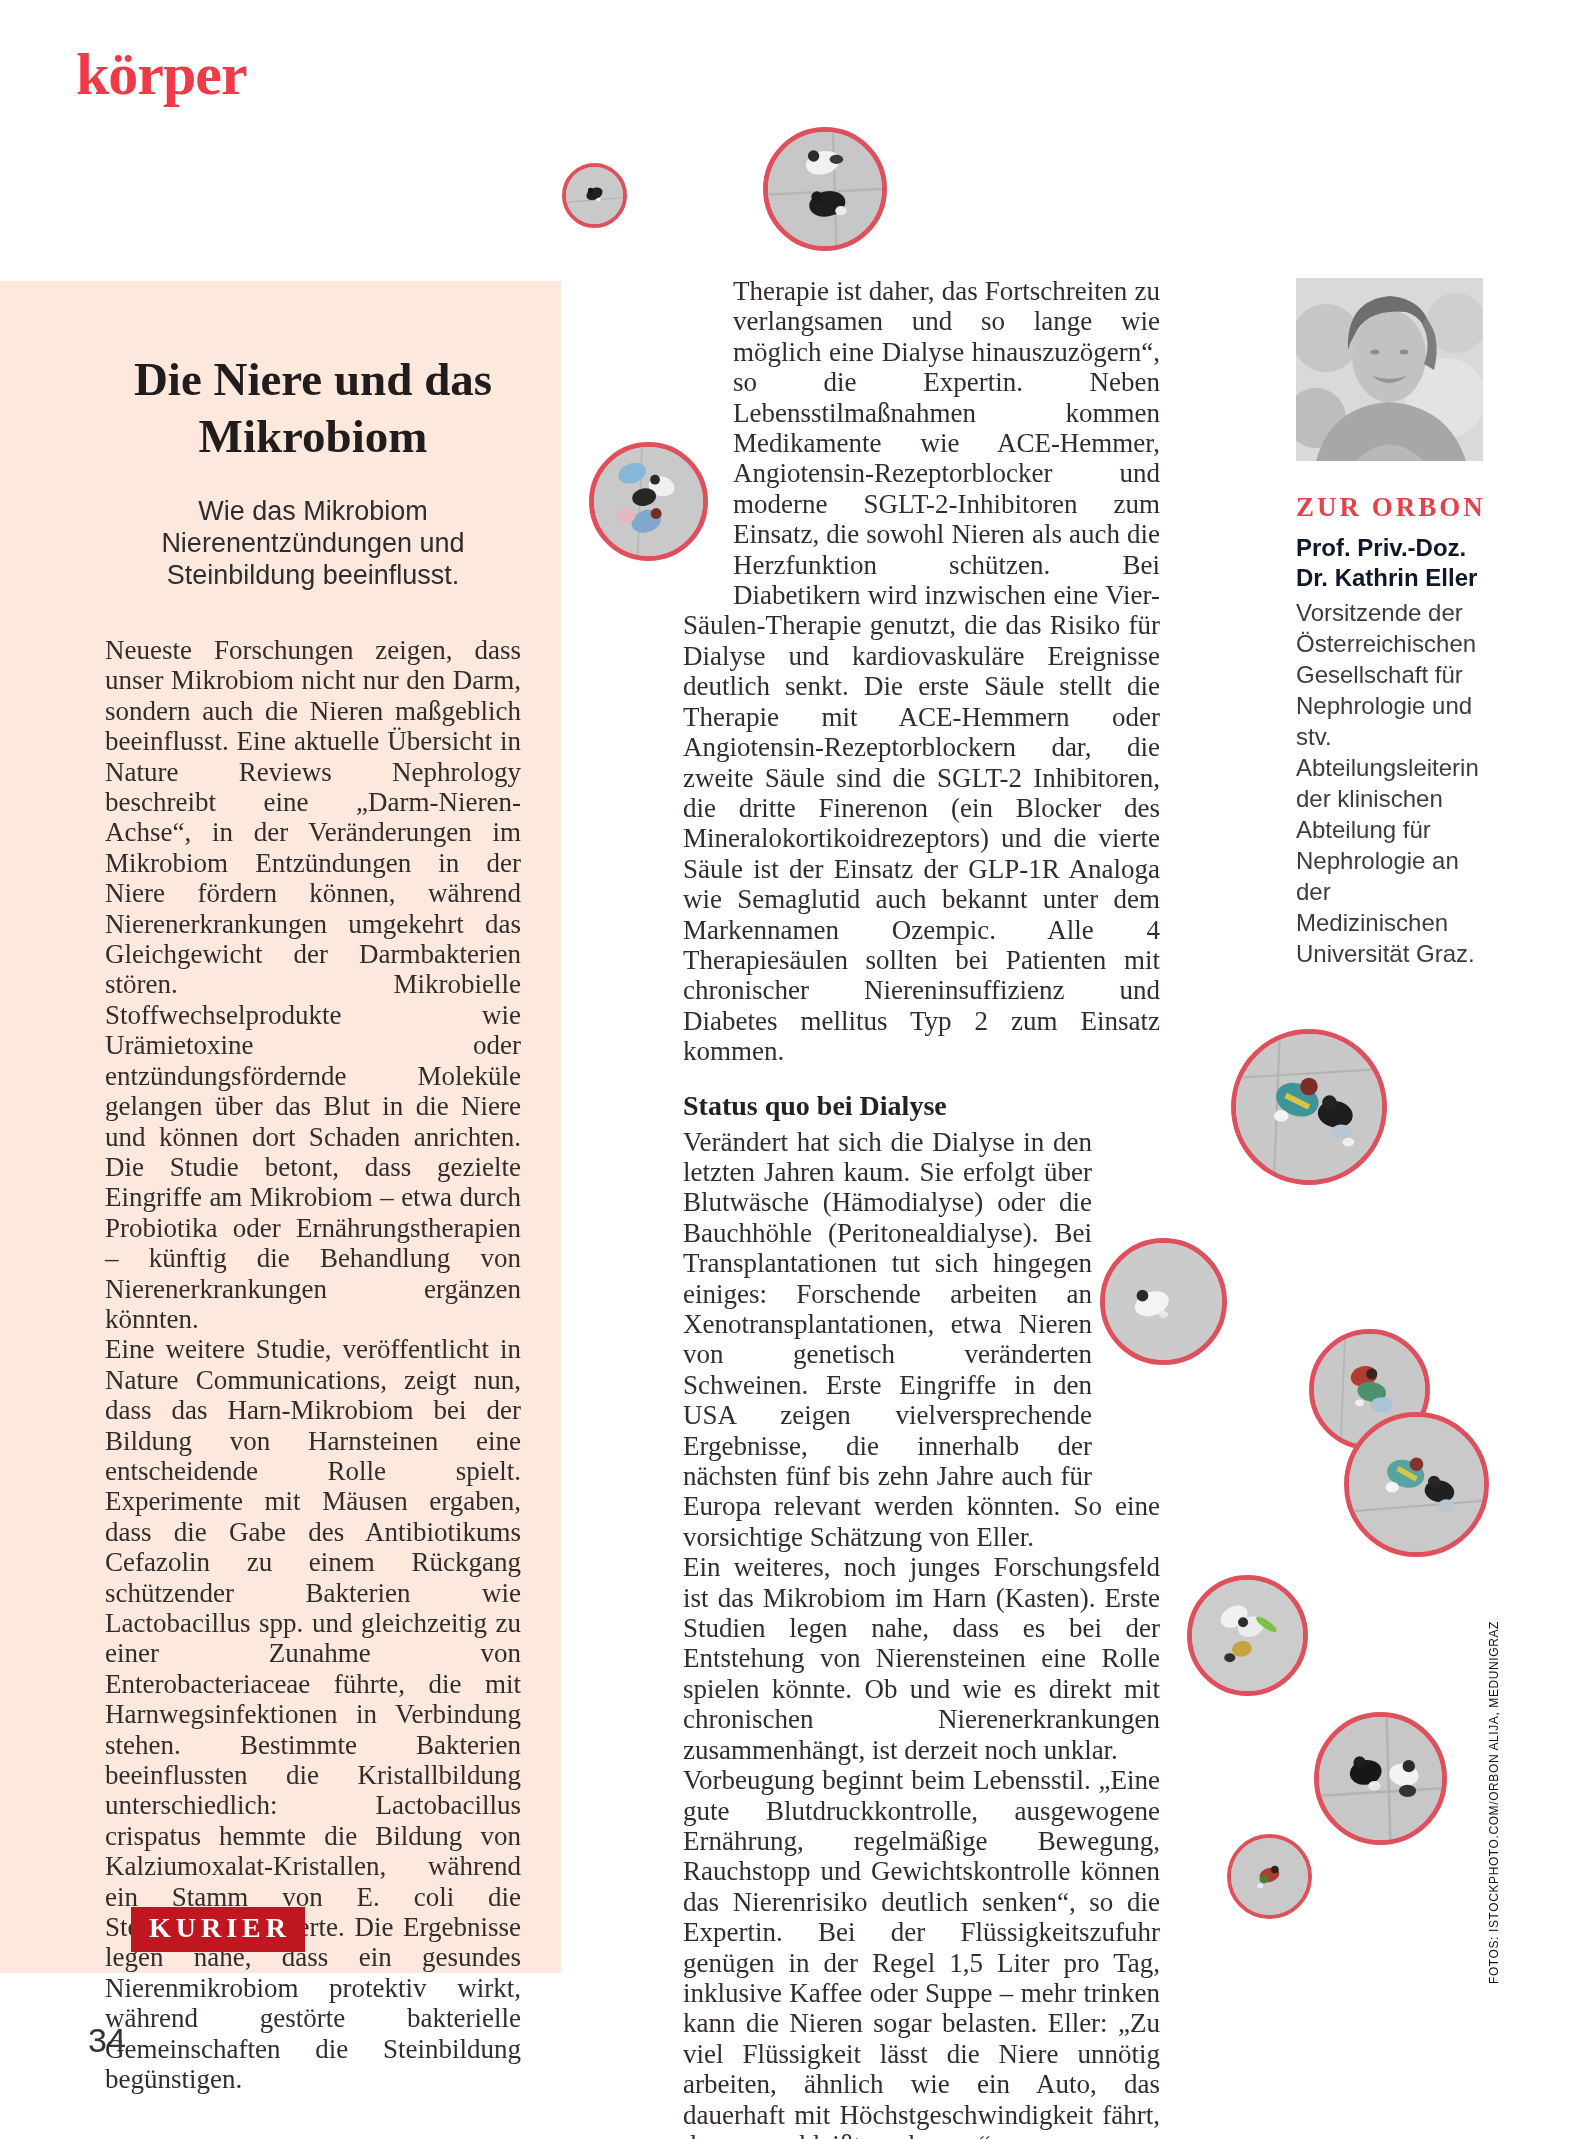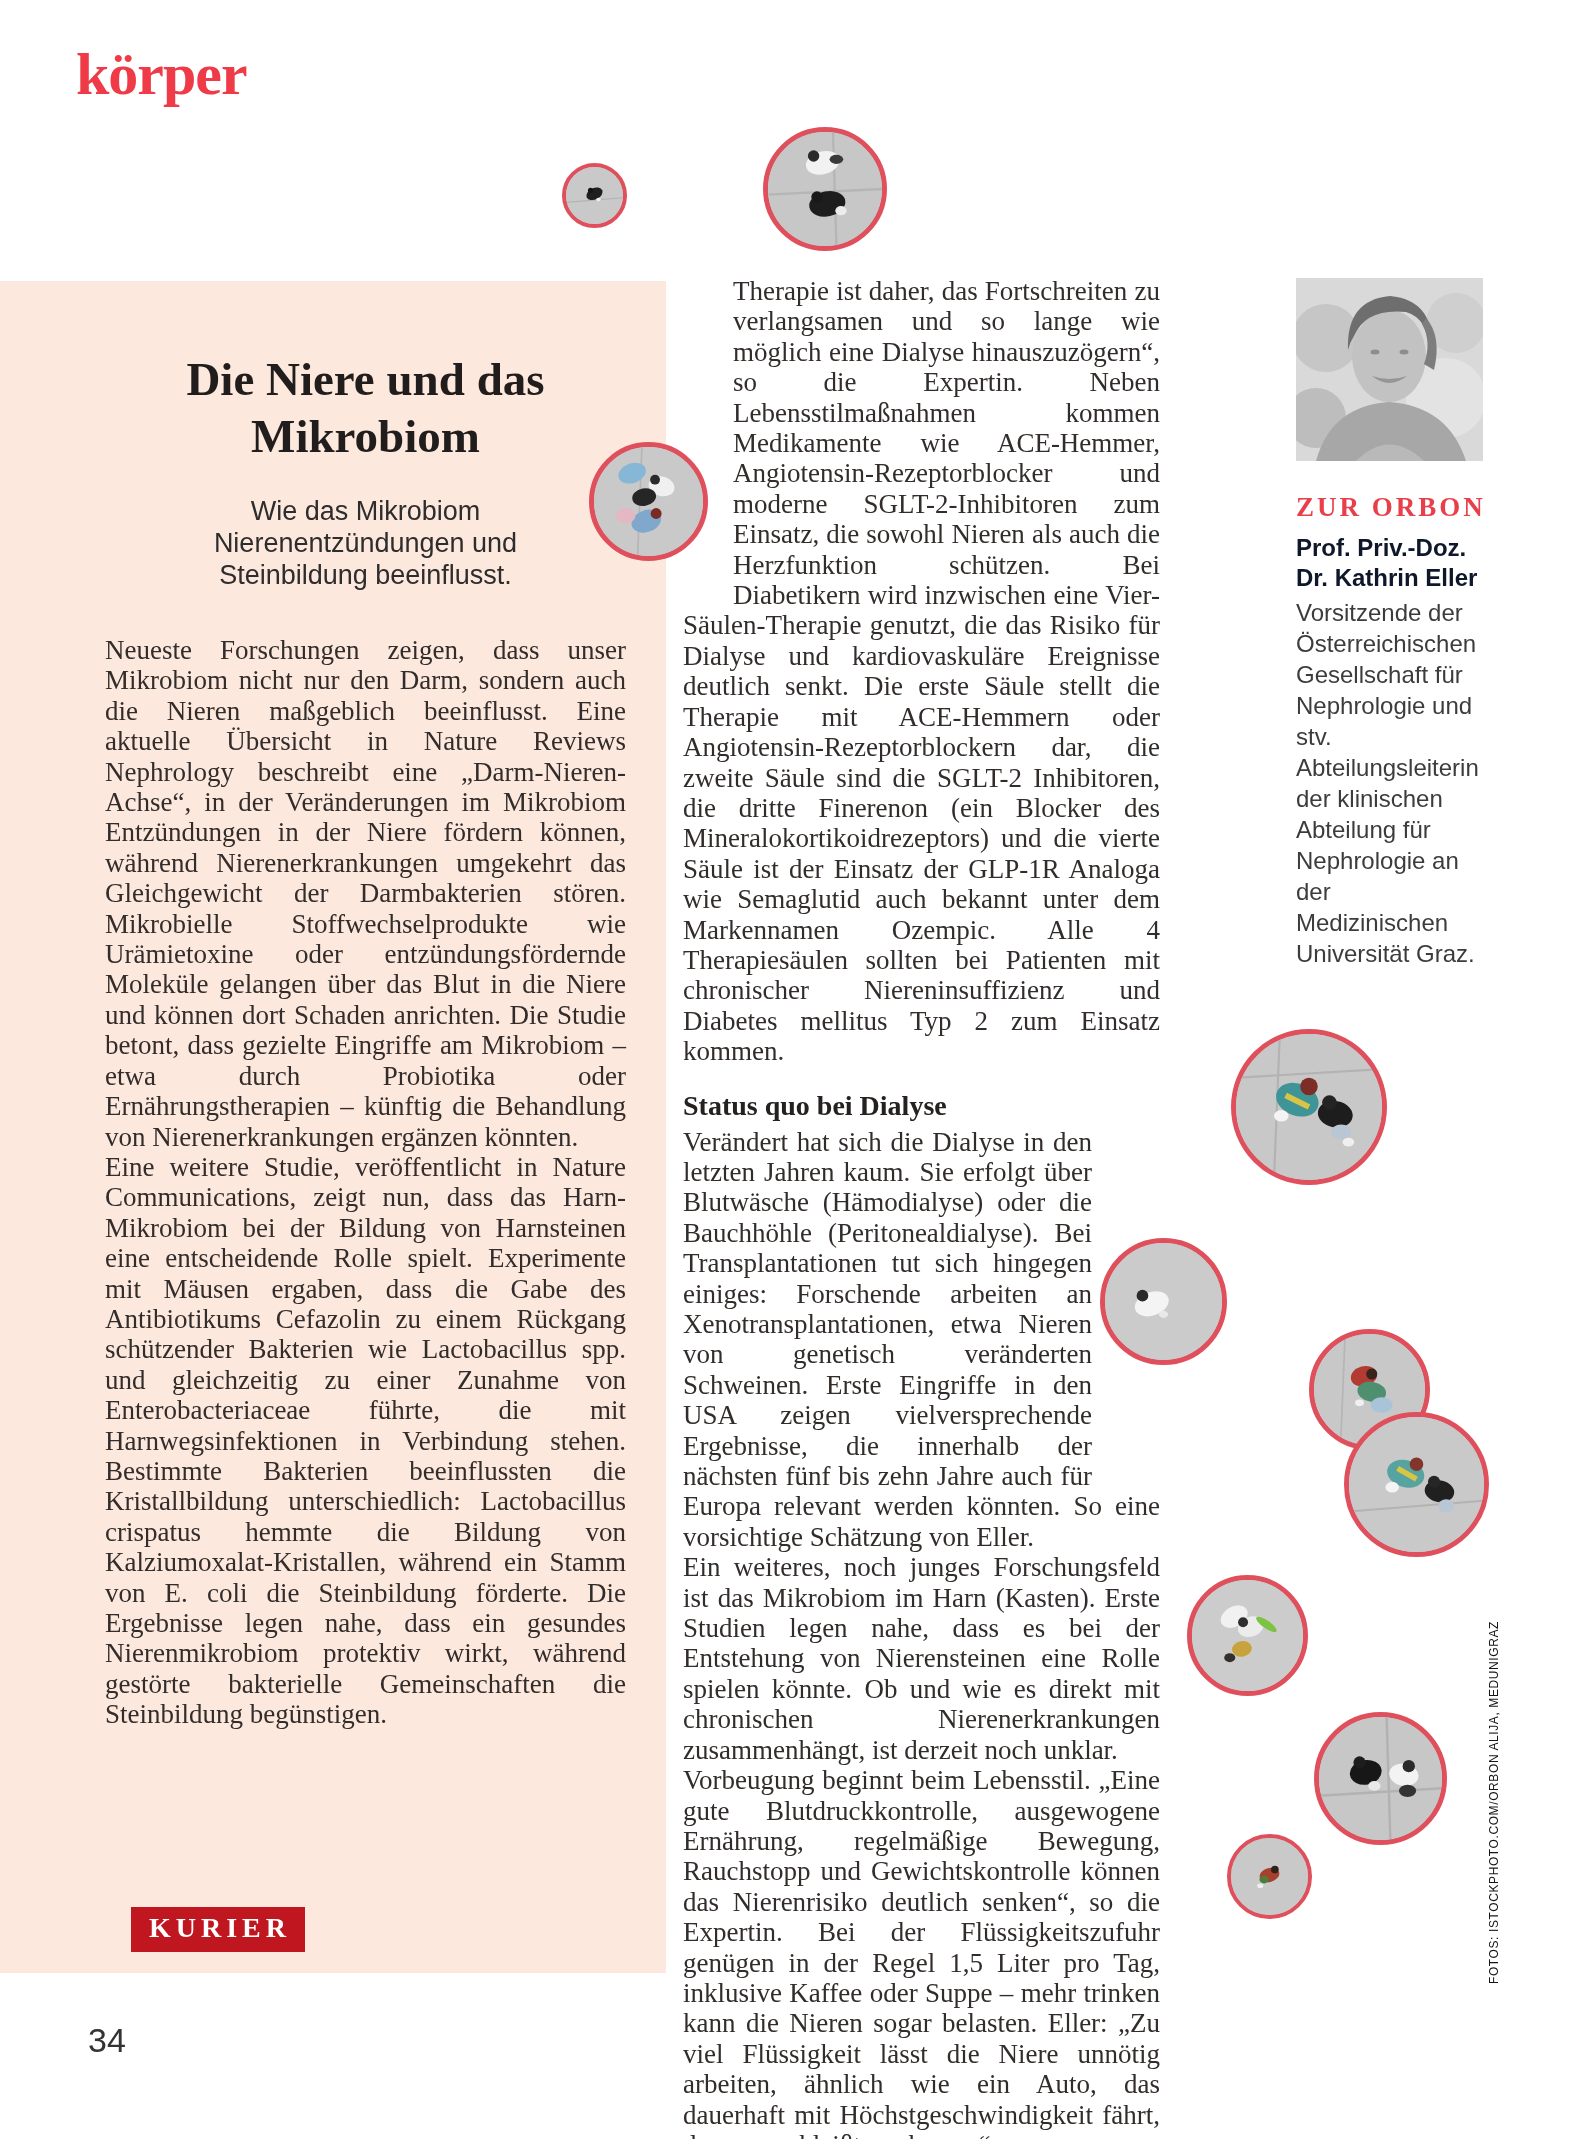--- a/index.html
+++ b/index.html
@@ -4,21 +4,21 @@
 <style>
   html,body{margin:0;padding:0;background:#ffffff;}
   .page{position:relative;width:1593px;height:2139px;background:#ffffff;overflow:hidden;
         font-family:"Liberation Serif",serif;color:#2e2a28;}
 
   
   .section-label{position:absolute;left:76px;top:40px;font-size:60px;font-weight:700;
         color:#ee3b47;letter-spacing:-1px;}
 
   
-  .feature-box{position:absolute;left:0;top:281px;width:666px;height:1692px;
+  .feature-box{position:absolute;left:0;top:281px;width:561px;height:1692px;
         background:#fde8de;box-sizing:border-box;padding:70px 40px 0 105px;}
   .feature-title{font-size:47px;line-height:57px;font-weight:700;color:#201d1c;
         text-align:center;max-width:370px;margin:0 auto;}
   .feature-subtitle{font-family:"Liberation Sans",sans-serif;font-size:27px;line-height:32px;
         color:#2d2d2d;text-align:center;max-width:340px;margin:30px auto 0;}
   .feature-body{margin-top:44px;}
   .body-text{font-size:27px;line-height:30.4px;text-align:justify;margin:0;
         hyphens:auto;-webkit-hyphens:auto;color:#322d2b;}
 
   

